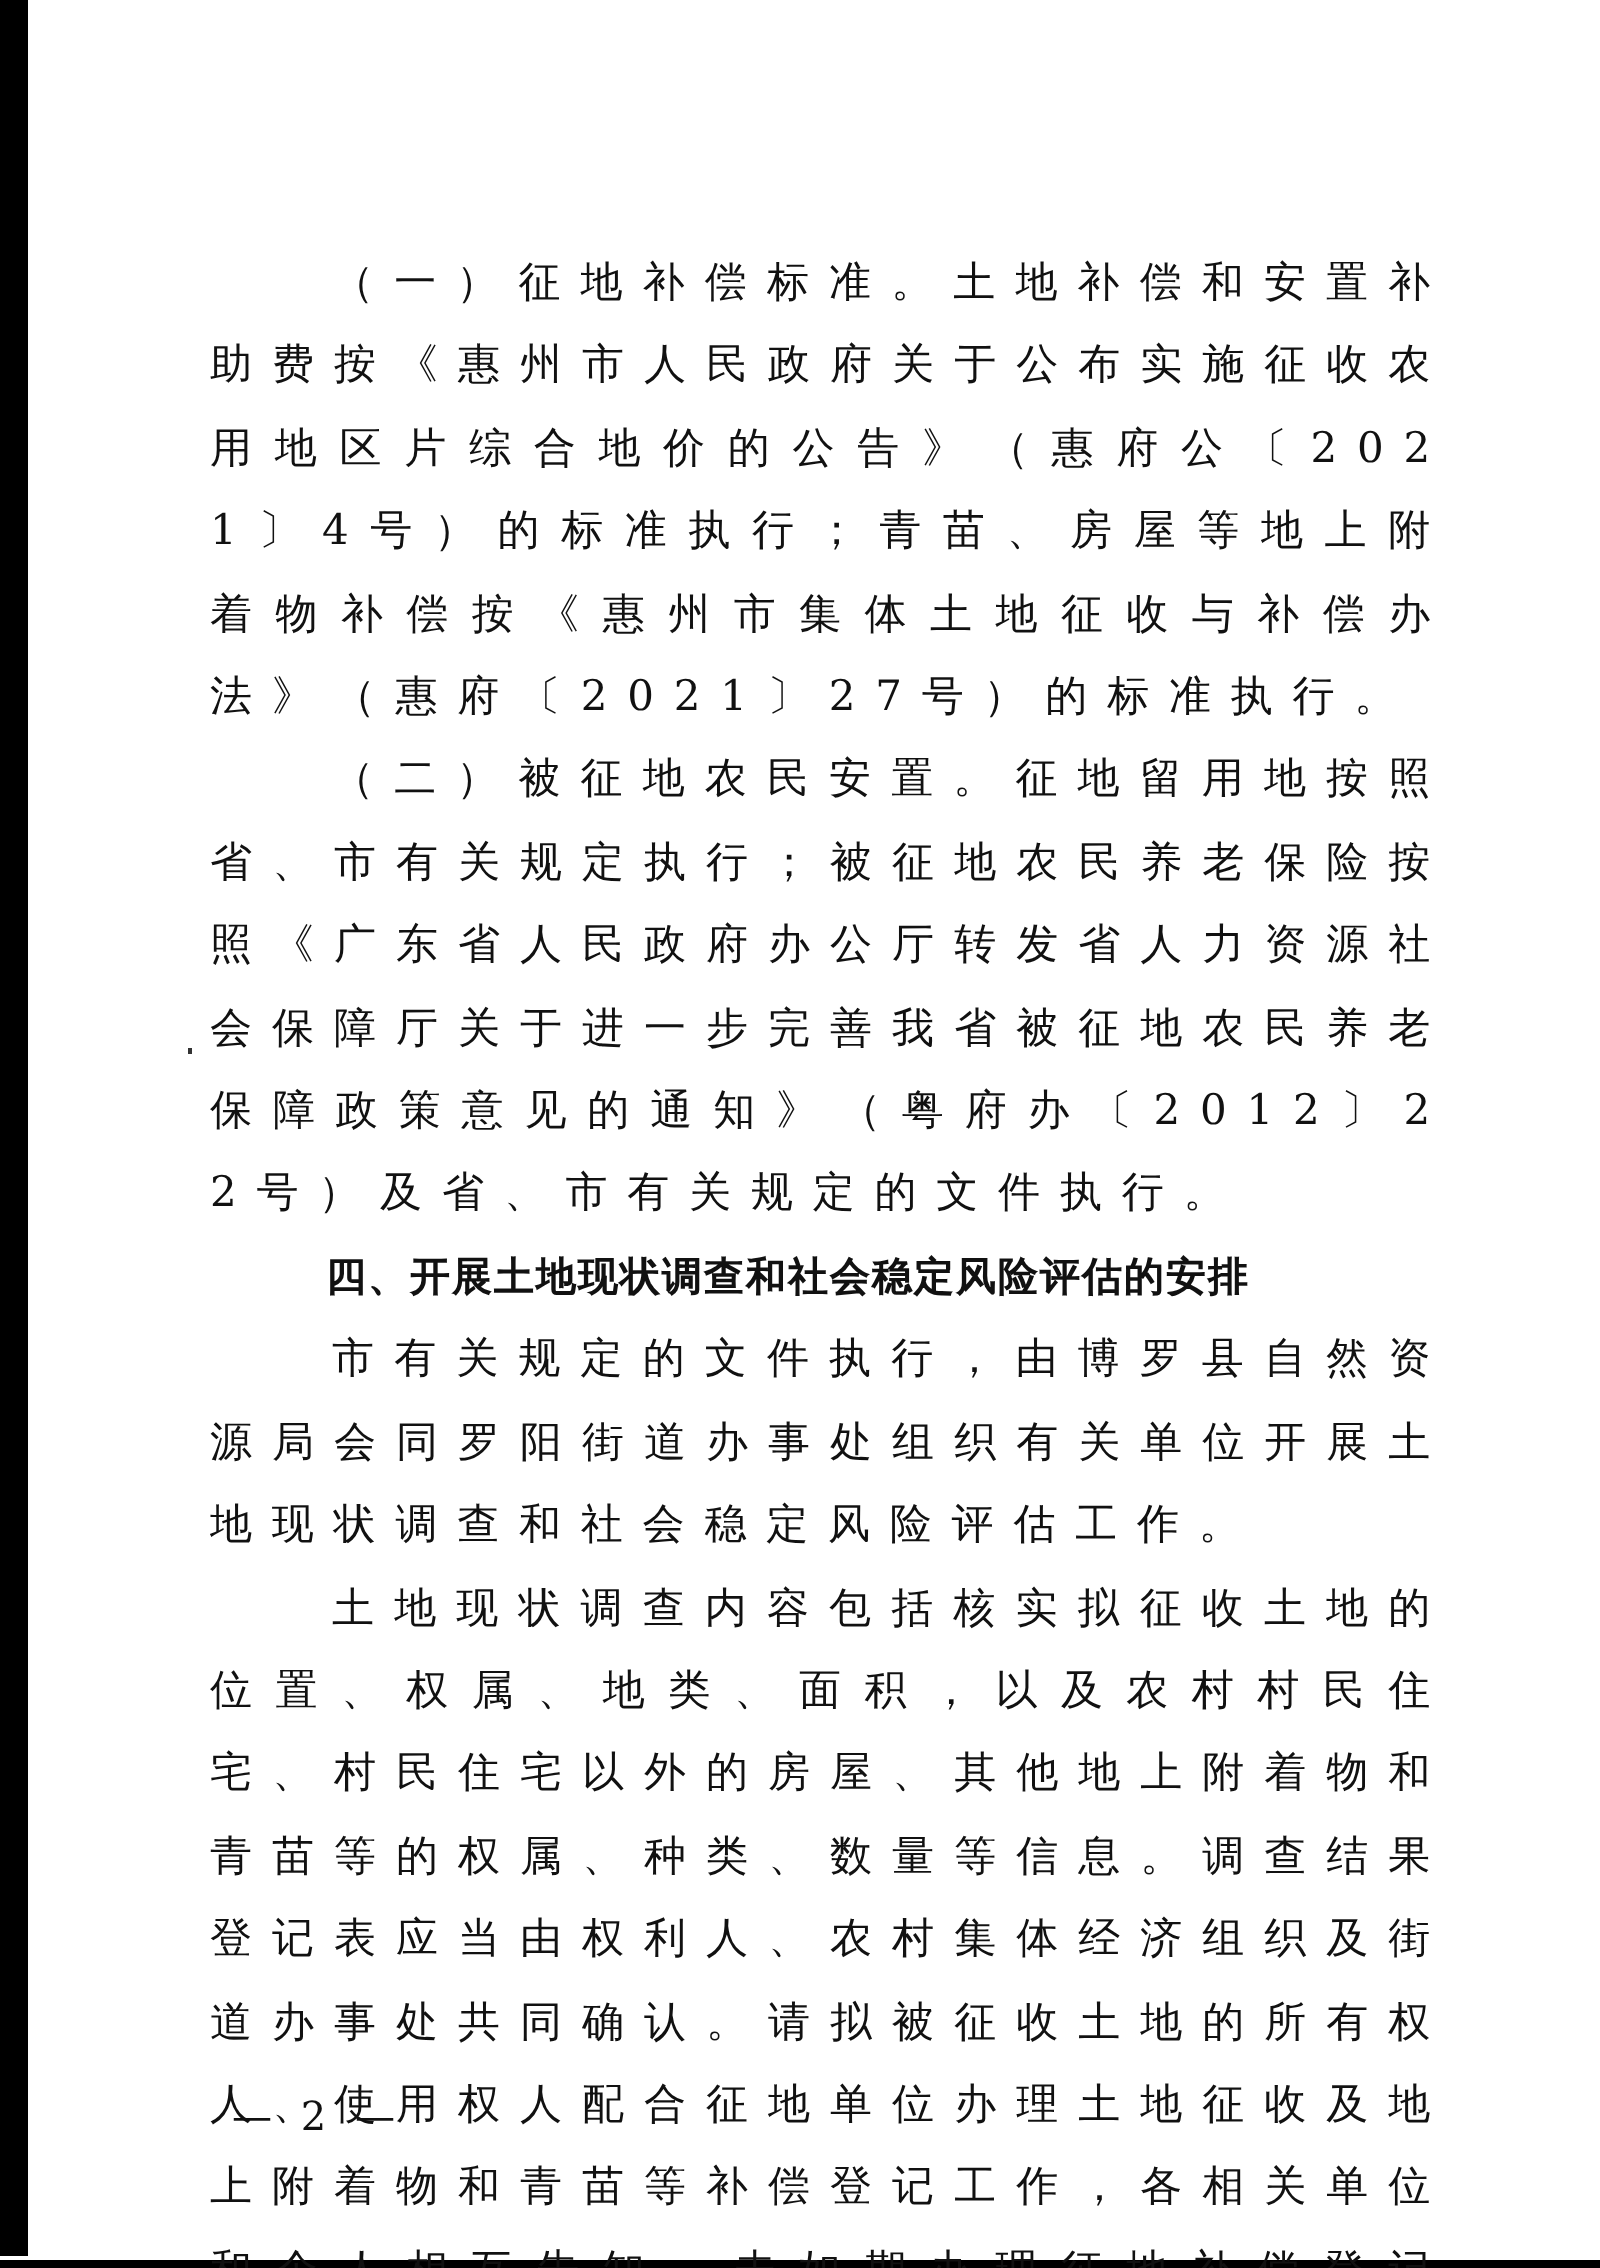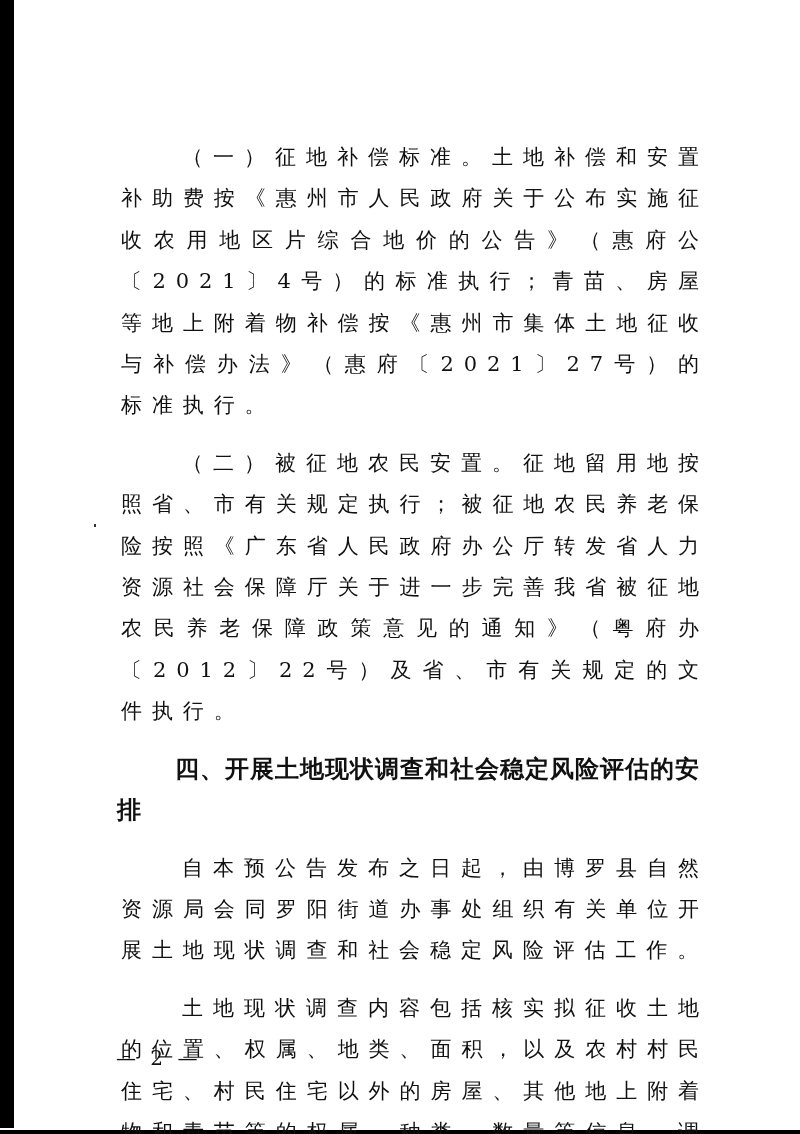--- a/index.html
+++ b/index.html
@@ -31,37 +31,37 @@
     height: 4px;
     background: #000000;
   }
   .page {
     position: absolute;
     left: 105px;
     top: 121px;
     width: 620px;
   }
   .para {
-    margin: 16px;
+    margin: 0;
     font-size: 21px;
     line-height: 41.4px;
     letter-spacing: 9.9px;
     text-align: justify;
     text-align-last: left;
     white-space: normal;
     word-break: break-all;
   }
   .indent {
     text-indent: 61px;
   }
   .heading {
-    margin: 12px;
+    margin: 0;
     font-family: "DejaVu Sans", "Liberation Sans", sans-serif;
     font-weight: bold;
-    font-size: 24px;
+    font-size: 20px;
     line-height: 41.4px;
     letter-spacing: 1px;
     text-indent: 58px;
   }
   .stray-mark {
     position: absolute;
     left: 94px;
     top: 524px;
     width: 2px;
     height: 3px;
@@ -81,18 +81,18 @@
 <body>
 
 <div class="scan-edge-left"></div>
 <div class="scan-edge-bottom"></div>
 <div class="stray-mark"></div>
 
 <div class="page">
   <p class="para indent">（一）征地补偿标准。土地补偿和安置补助费按《惠州市人民政府关于公布实施征收农用地区片综合地价的公告》（惠府公〔2021〕4号）的标准执行；青苗、房屋等地上附着物补偿按《惠州市集体土地征收与补偿办法》（惠府〔2021〕27号）的标准执行。</p>
   <p class="para indent">（二）被征地农民安置。征地留用地按照省、市有关规定执行；被征地农民养老保险按照《广东省人民政府办公厅转发省人力资源社会保障厅关于进一步完善我省被征地农民养老保障政策意见的通知》（粤府办〔2012〕22号）及省、市有关规定的文件执行。</p>
   <h2 class="heading">四、开展土地现状调查和社会稳定风险评估的安排</h2>
-  <p class="para indent">自本预公告发布之日起，由博罗县自然资源局会同罗阳街道办事处组织有关单位开展土地现状调查和社会稳定风险评估工作。</p>
+  <p class="para indent">市有关规定的文件执行，由博罗县自然资源局会同罗阳街道办事处组织有关单位开展土地现状调查和社会稳定风险评估工作。</p>
   <p class="para indent">土地现状调查内容包括核实拟征收土地的位置、权属、地类、面积，以及农村村民住宅、村民住宅以外的房屋、其他地上附着物和青苗等的权属、种类、数量等信息。调查结果登记表应当由权利人、农村集体经济组织及街道办事处共同确认。请拟被征收土地的所有权人、使用权人配合征地单位办理土地征收及地上附着物和青苗等补偿登记工作，各相关单位和个人相互告知。未如期办理征地补偿登记的，以土地征收部门调查确认的结果为准。</p>
 
 </div>
 
 <div class="page-number">— 2 —</div>
 
 </body></html>

